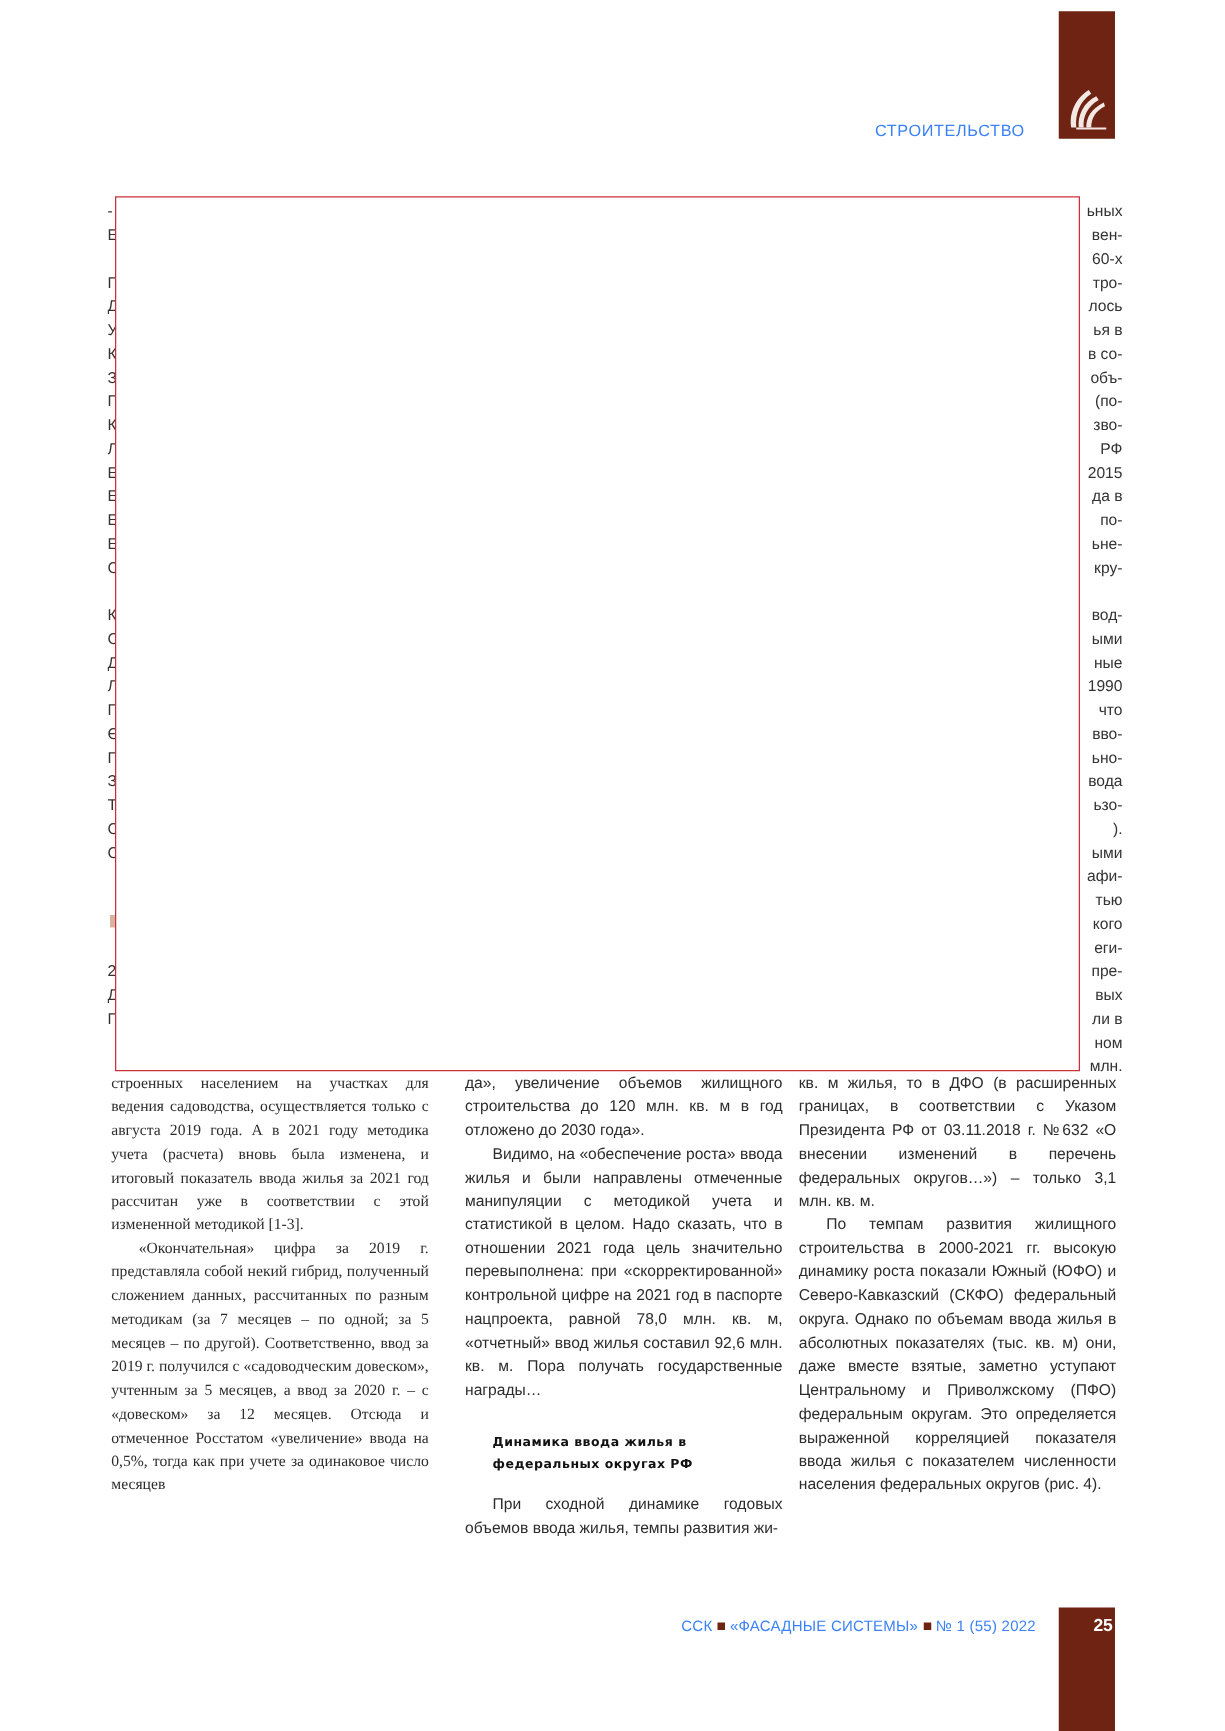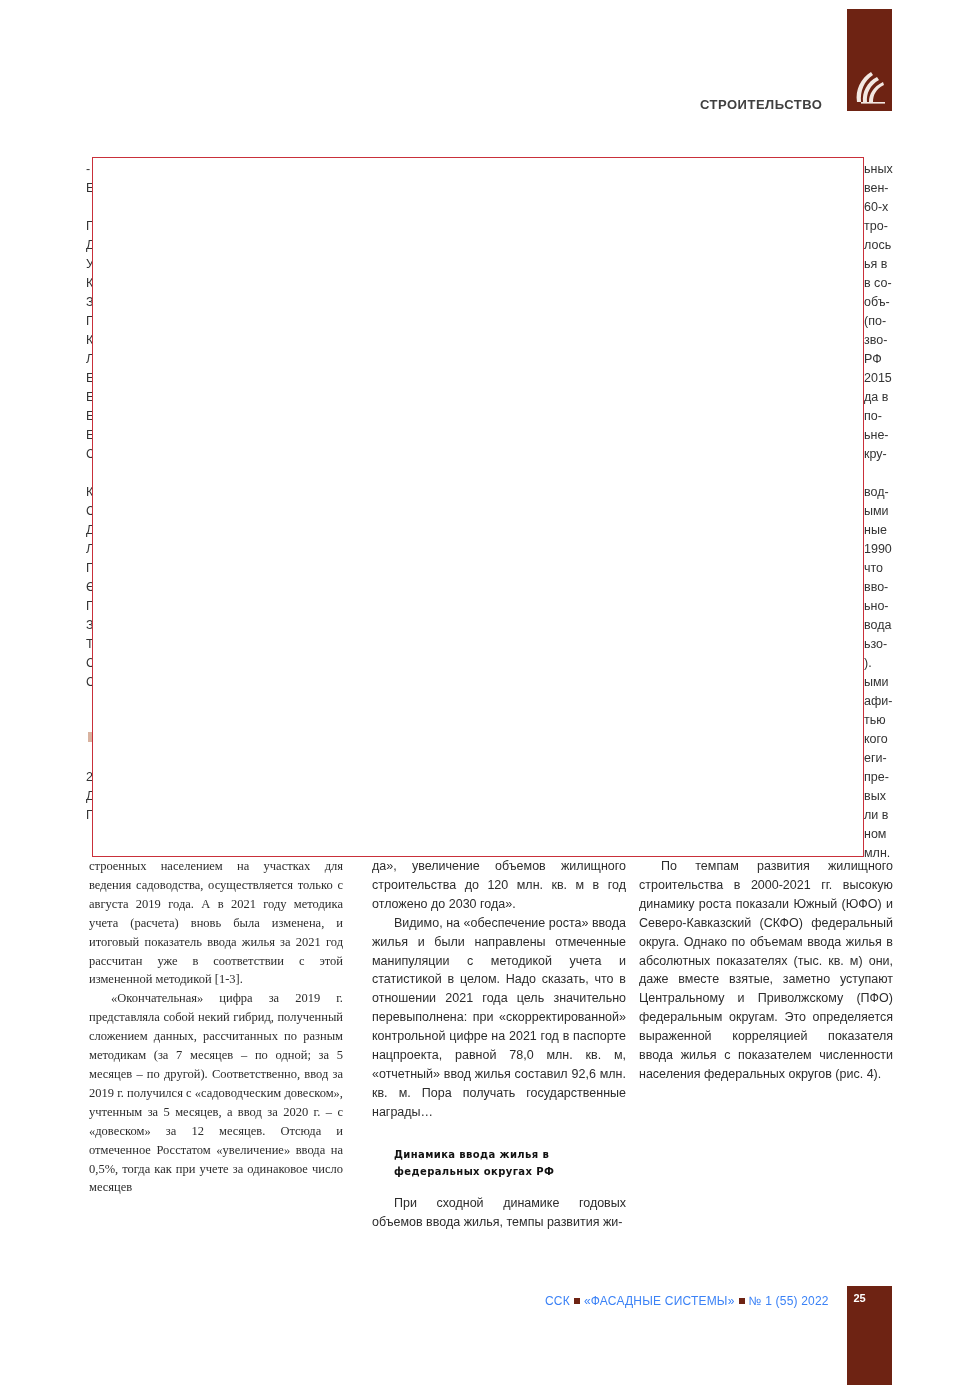--- a/index.html
+++ b/index.html
@@ -1,45 +1,45 @@
 <!DOCTYPE html>
 <html><head>
 <meta charset="utf-8">
 <style>
   html, body { margin:0; padding:0; background:#fff; }
   body { width:980px; height:1385px; position:relative; overflow:hidden;
          font-family:"Liberation Sans", sans-serif; color:#2a2a2a; }
   .tab-top { position:absolute; left:847px; top:9px; width:45px; height:102px; background:#6e2313; }
   .logo { position:absolute; left:851px; top:66px; width:36px; height:40px; }
-  .section-title { position:absolute; left:700px; top:97px; font-size:13px; font-weight:bold;
-                   color:#404040; letter-spacing:0.5px; }
+  .section-title { position:absolute; left:700px; top:97px; font-size:13px; font-weight:normal;
+                   color:#3b82f6; letter-spacing:0.5px; }
   .overlay { position:absolute; left:92px; top:157px; width:772px; height:700px;
              border:1px solid #c9303a; background:#fff; box-sizing:border-box; }
   .edge-left { position:absolute; left:86px; top:160px; width:8px; font-size:12.5px; line-height:19px;
                overflow:hidden; color:#333; white-space:nowrap; }
   .edge-right { position:absolute; left:864px; top:160px; width:34px; font-size:12.5px; line-height:19px;
-                color:#333; white-space:nowrap; }
+                color:#333; white-space:nowrap; text-align:right; }
   .edge-right div, .edge-left div { height:19px; }
   .col { position:absolute; top:857px; width:254px; font-size:12.5px; line-height:18.9px;
          text-align:justify; color:#2c2c2c; }
   .col p { margin:0; }
   .col p.ind { text-indent:22px; }
   .col1 { left:89px;font-family:Liberation Serif, serif; }
   .col2 { left:372px; }
   .col3 { left:639px; }
   .subhead { position:relative; margin-top:24px; margin-bottom:14px; padding-left:22px;
              font-weight:bold; font-size:10px; line-height:17px; letter-spacing:0.4px; color:#111;
              font-family:"DejaVu Sans", sans-serif; text-align:left; }
   .subhead .bar { position:absolute; left:0; top:19px; width:74px; height:9px; background:#d9b3a0; z-index:-1; }
   .accent-mark { position:absolute; left:88px; top:732px; width:4px; height:10px; background:#d9b3a0; }
   .footer { position:absolute; left:545px; top:1294px; font-size:12px; color:#3b82f6; letter-spacing:0.2px; }
   .footer .sq { display:inline-block; width:6px; height:6px; background:#6e2313; margin:0 4px 1px; vertical-align:middle; }
   .tab-bottom { position:absolute; left:847px; top:1286px; width:45px; height:99px; background:#6e2313; }
-  .page-num { position:absolute; left:837px; top:1292px; width:45px; text-align:center; color:#fff;
-              font-weight:bold; font-size:11px; }
+  .page-num { position:absolute; left:860px; top:1292px; width:45px; text-align:center; color:#fff;
+              font-weight:bold; font-size:14px; }
 </style>
 </head>
 <body>
 
 <div class="tab-top"></div>
 <svg class="logo" viewBox="0 0 36 40">
   <path d="M6 36 C4 24 10 12 20 6 L22 9 C13 15 9 25 10 36 Z" fill="#f3e8e2"></path>
   <path d="M12 36 C11 26 16 16 26 11 L28 14 C19 19 15 28 16 36 Z" fill="#f3e8e2"></path>
   <path d="M18 36 C18 28 22 21 32 16 L33 19 C25 23 22 29 22 36 Z" fill="#f3e8e2"></path>
   <rect x="10" y="36" width="24" height="1.6" fill="#f3e8e2"></rect>
@@ -135,20 +135,21 @@
   <p>да», увеличение объемов жилищного строительства до 120 млн. кв. м в год отложено до 2030 года».</p>
   <p class="ind">Видимо, на «обеспечение роста» ввода жилья и были направлены отмеченные манипуляции с методикой учета и статистикой в целом. Надо сказать, что в отношении 2021 года цель значительно перевыполнена: при «скорректированной» контрольной цифре на 2021 год в паспорте нацпроекта, равной 78,0 млн. кв. м, «отчетный» ввод жилья составил 92,6 млн. кв. м. Пора получать государственные награды…</p>
   <div class="subhead">
     <span class="bar"></span>
     <span>Динамика ввода жилья в федеральных округах РФ</span>
   </div>
   <p class="ind">При сходной динамике годовых объемов ввода жилья, темпы развития жи-</p>
 </div>
 
 <div class="col col3">
+  <p>кв. м жилья, то в ДФО (в расширенных границах, в соответствии с Указом Президента РФ от 03.11.2018 г. №632 «О внесении изменений в перечень федеральных округов…») – только 3,1 млн. кв. м.</p>
   <p class="ind">По темпам развития жилищного строительства в 2000-2021 гг. высокую динамику роста показали Южный (ЮФО) и Северо-Кавказский (СКФО) федеральный округа. Однако по объемам ввода жилья в абсолютных показателях (тыс. кв. м) они, даже вместе взятые, заметно уступают Центральному и Приволжскому (ПФО) федеральным округам. Это определяется выраженной корреляцией показателя ввода жилья с показателем численности населения федеральных округов (рис. 4).</p>
 </div>
 
 <div class="footer">
   <span>ССК</span><span class="sq"></span><span>«ФАСАДНЫЕ СИСТЕМЫ»</span><span class="sq"></span><span>№ 1 (55) 2022</span>
 </div>
 <div class="tab-bottom"></div>
 <div class="page-num">25</div>
 
 </body></html>

